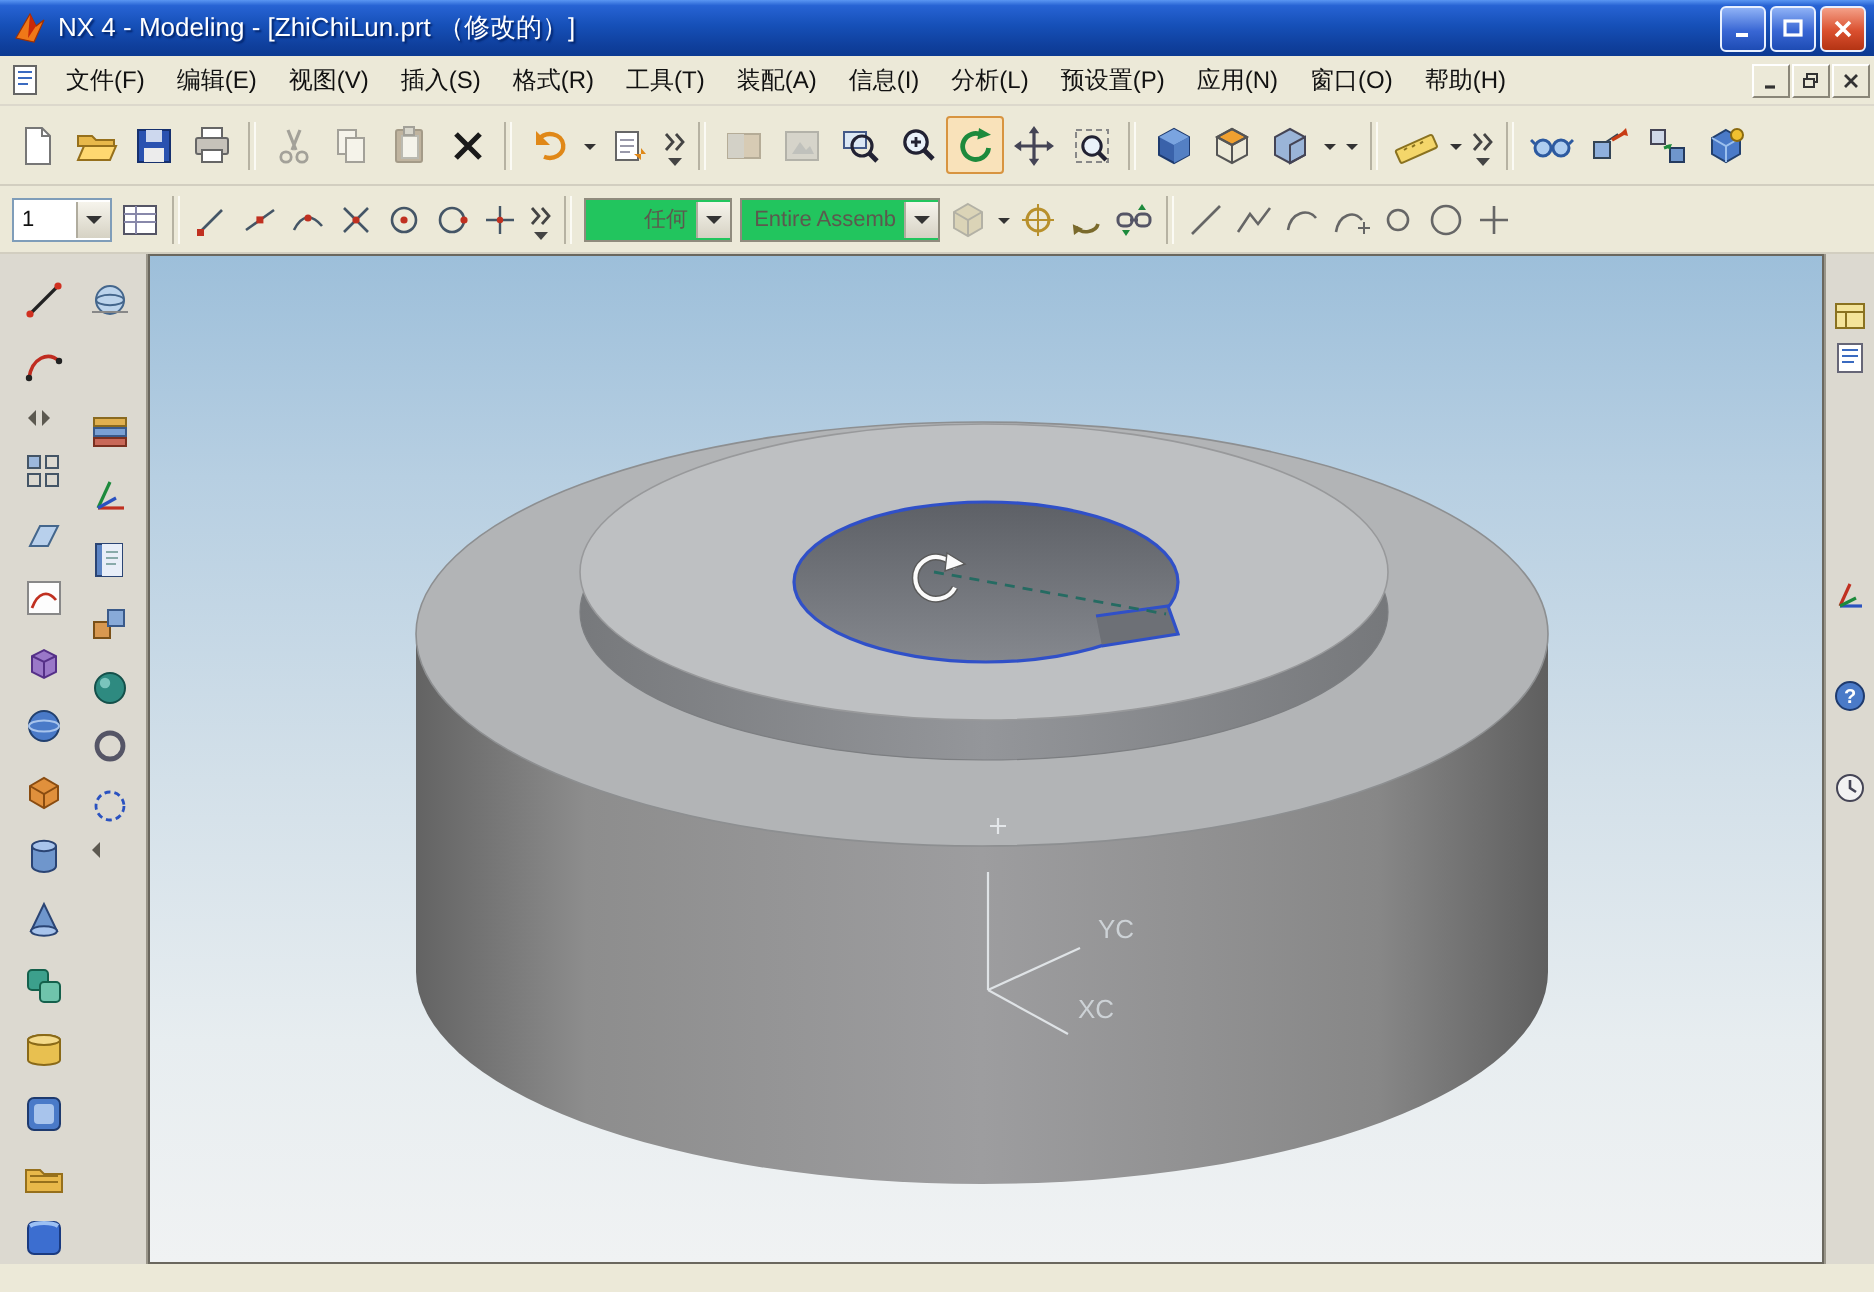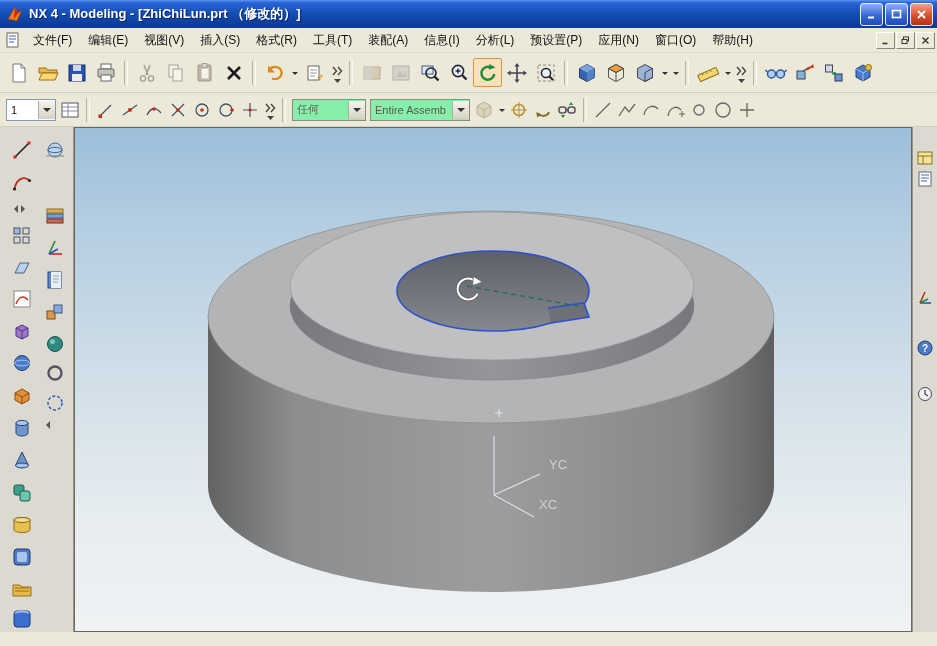--- a/index.html
+++ b/index.html
@@ -1,21 +1,21 @@
 <!DOCTYPE html>
 <html><head>
 <meta charset="utf-8">
 <style>
   html,body{margin:0;padding:0;}
   .root{width:937px;height:646px;position:relative;overflow:hidden;background:#ece9d8;
         font-family:"Liberation Sans",sans-serif;-webkit-font-smoothing:antialiased;}
   
   .titlebar{height:28px;display:flex;align-items:center;padding:0 4px 0 6px;
     background:linear-gradient(180deg,#5a96f2 0%,#2763d4 10%,#1650b8 45%,#0f3f9c 82%,#0c3a92 100%);
-    color:#fff;font-weight:bold;font-size:13px;text-shadow:1px 1px 1px #002268;}
+    color:#fff;font-weight:normal;font-size:13px;text-shadow:1px 1px 1px #002268;}
   .tlogo{width:18px;height:18px;margin-right:5px;flex:0 0 auto;}
   .tspace{flex:1;}
   .tbtn{width:21px;height:21px;margin-left:2px;border:1px solid #e8f0ff;border-radius:3px;
     background:linear-gradient(180deg,#8fb2f6,#3866d4 55%,#1e4cb4);display:flex;align-items:center;justify-content:center;}
   .tbtn.close{background:linear-gradient(180deg,#f4a088,#da4f2e 55%,#b43414);}
   
   .menubar{height:24px;display:flex;align-items:center;background:#ece9d8;font-size:12px;color:#111;
     border-bottom:1px solid #dcd8cc;padding:0 2px;}
   .menu-item{padding:3px 8px;cursor:default;}
   .mdiicon{width:17px;height:17px;margin:0 3px;}
@@ -34,21 +34,21 @@
   .dd{width:11px;height:26px;display:inline-flex;align-items:center;justify-content:center;flex:0 0 auto;}
   .dd::after{content:"";border:3.5px solid transparent;border-top-color:#333;transform:translateY(2px);}
   .sep{width:2px;height:24px;margin:0 4px;border-left:1px solid #b6b2a2;border-right:1px solid #fbfaf4;flex:0 0 auto;}
   .chev{width:14px;}
   .combo{height:20px;display:flex;align-items:center;border:1px solid #7f9db9;background:#fff;
          font-size:11px;flex:0 0 auto;margin:0 2px;}
   .combo .val{padding:0 4px;flex:1;white-space:nowrap;overflow:hidden;color:#111;}
   .combo .ca{width:16px;height:18px;border-left:1px solid #b0ac9e;
      background:linear-gradient(180deg,#f6f4ec,#d6d2c4);display:flex;align-items:center;justify-content:center;}
   .combo .ca::after{content:"";border:4px solid transparent;border-top-color:#333;transform:translateY(2px);}
-  .combo.gray{background:#86efac;border-color:#8f8b7d;}
+  .combo.gray{background:#22c55e;border-color:#8f8b7d;text-align:right;}
   .combo.gray .val{color:#5c594e;}
   
   .prompt{height:19px;background:#d9d6cc;border-top:1px solid #fff;border-bottom:1px solid #8f8b7f;
     font-size:12px;font-weight:bold;display:flex;align-items:center;padding-left:6px;color:#000;}
   
   .main{display:flex;height:505px;}
   .lcol{width:73px;position:relative;background:#dcd9d0;border-right:1px solid #9a968a;flex:0 0 auto;overflow:hidden;}
   .li{position:absolute;width:26px;height:26px;display:flex;align-items:center;justify-content:center;}
   .viewport{position:relative;flex:1;border:1px solid #6a675e;overflow:hidden;
     background:linear-gradient(180deg,#9dbfda 0%,#b7cfe2 22%,#d3e0e9 52%,#e7edf0 78%,#f0f2f3 100%);}

